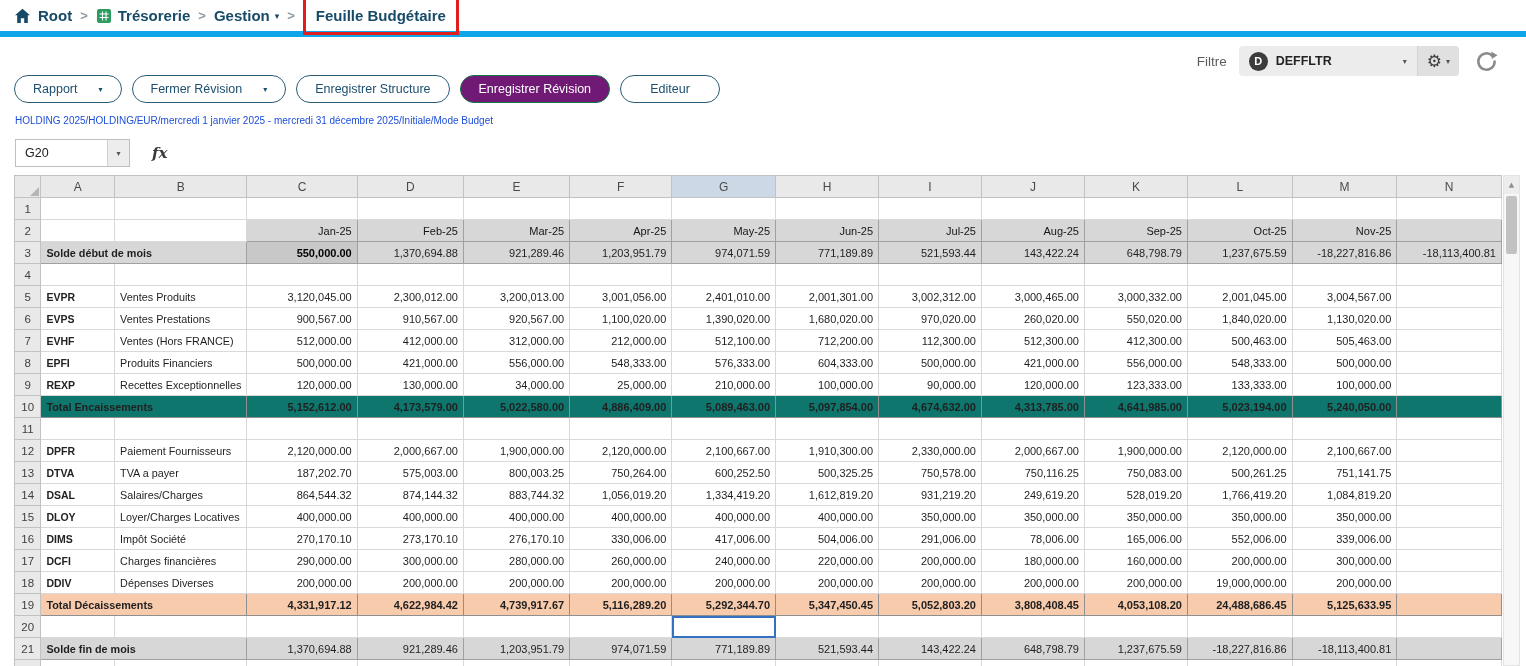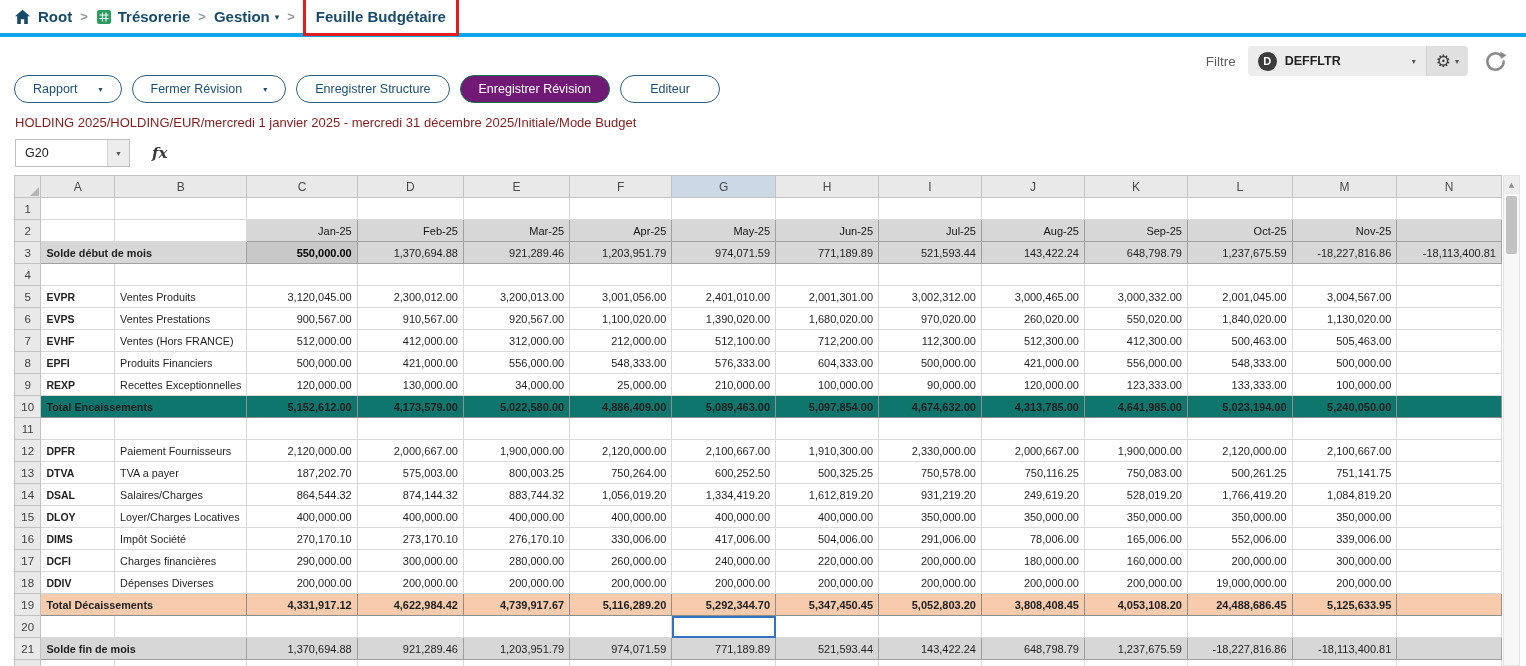--- a/index.html
+++ b/index.html
@@ -1,30 +1,30 @@
 <!DOCTYPE html>
 <html><head>
 <meta charset="utf-8">
 <style>
   *{margin:0;padding:0;box-sizing:border-box}
   html,body{width:1526px;height:666px;overflow:hidden;background:#fff;
     font-family:"Liberation Sans","DejaVu Sans",sans-serif;position:relative}
 
   
-  .topbar{position:absolute;top:0;left:0;right:0;height:37px;border-bottom:4px solid #0ea5e9;
+  .topbar{position:absolute;top:0;left:0;right:0;height:37px;border-bottom:6px solid #0ea5e9;
     display:flex;align-items:center;padding-left:14px;background:#fff;z-index:5}
   .hicon{display:flex;align-items:center;margin-right:7px}
   .crumb{color:#174a68;font-weight:700;font-size:15px;text-decoration:none;cursor:pointer}
   .sep{color:#8d9aa4;font-size:13px;margin:0 8px;font-weight:700}
   .sheet-ic{display:flex;align-items:center;margin-right:6px}
   .crumb-caret{font-size:9px;color:#174a68;margin-left:5px;cursor:pointer}
   .annot{border:3px solid #e01e1e;padding:8px 10px;display:inline-flex;align-items:center}
 
   
-  .filterbar{position:absolute;top:46px;right:19px;height:30px;display:flex;align-items:center}
+  .filterbar{position:absolute;top:46px;right:28px;height:30px;display:flex;align-items:center}
   .filter-label{color:#5c5c5c;font-size:13.5px;margin-right:12px}
   .filter-group{display:flex;align-items:stretch;background:#ececec;border-radius:4px;height:30px;overflow:hidden}
   .filter-dd{display:flex;align-items:center;gap:8px;padding:0 10px;width:178px;cursor:pointer}
   .badge-d{width:19px;height:19px;border-radius:50%;background:#3c3c3c;color:#fff;font-size:11px;
     font-weight:700;display:flex;align-items:center;justify-content:center;flex:0 0 auto}
   .filter-value{font-size:12.5px;color:#222;font-weight:700;flex:1}
   .caret{font-size:8px;color:#555;font-family:"DejaVu Sans",sans-serif}
   .gear-btn{display:flex;align-items:center;gap:4px;padding:0 9px;background:#e0e0e0;
     border-left:1px solid #d2d2d2;cursor:pointer}
   .gear{font-family:"DejaVu Sans",sans-serif;font-size:17px;color:#3d3d3d;line-height:1}
@@ -32,21 +32,21 @@
 
   
   .btnrow{position:absolute;top:75px;left:14px;display:flex;gap:10px}
   .pill{height:28px;border:1px solid #2b5c77;border-radius:14px;background:#fff;color:#1c4e6e;
     font-size:12.5px;padding:0 18px;display:flex;align-items:center;justify-content:center;gap:21px;
     min-width:100px;cursor:pointer;font-family:inherit}
   .pill .caret2{font-size:8px;color:#1c4e6e;font-family:"DejaVu Sans",sans-serif}
   .pill.primary{background:#701a75;border-color:#157347;color:#fff;font-weight:400}
 
   
-  .ctx{position:absolute;top:115px;left:15px;font-size:13px;color:#7f1d1d}
+  .ctx{position:absolute;top:115px;left:15px;font-size:10px;color:#1d4ed8}
 
   
   .fbar{position:absolute;top:139px;left:15px;display:flex;align-items:center}
   .namebox{width:115px;height:28px;border:1px solid #bfbfbf;background:#fff;display:flex;align-items:stretch;cursor:pointer}
   .namebox .ref{flex:1;display:flex;align-items:center;padding-left:9px;font-size:12.5px;color:#222}
   .namebox .dd{width:22px;border-left:1px solid #d2d2d2;display:flex;align-items:center;justify-content:center;background:#ededed}
   .fx{margin-left:22px;font-family:"DejaVu Serif",serif;font-style:italic;font-weight:700;font-size:15px;color:#3a3a3a}
 
   
   .gridwrap{position:absolute;top:175px;left:14px;width:1488px;height:491px;overflow:hidden;background:#fff}

